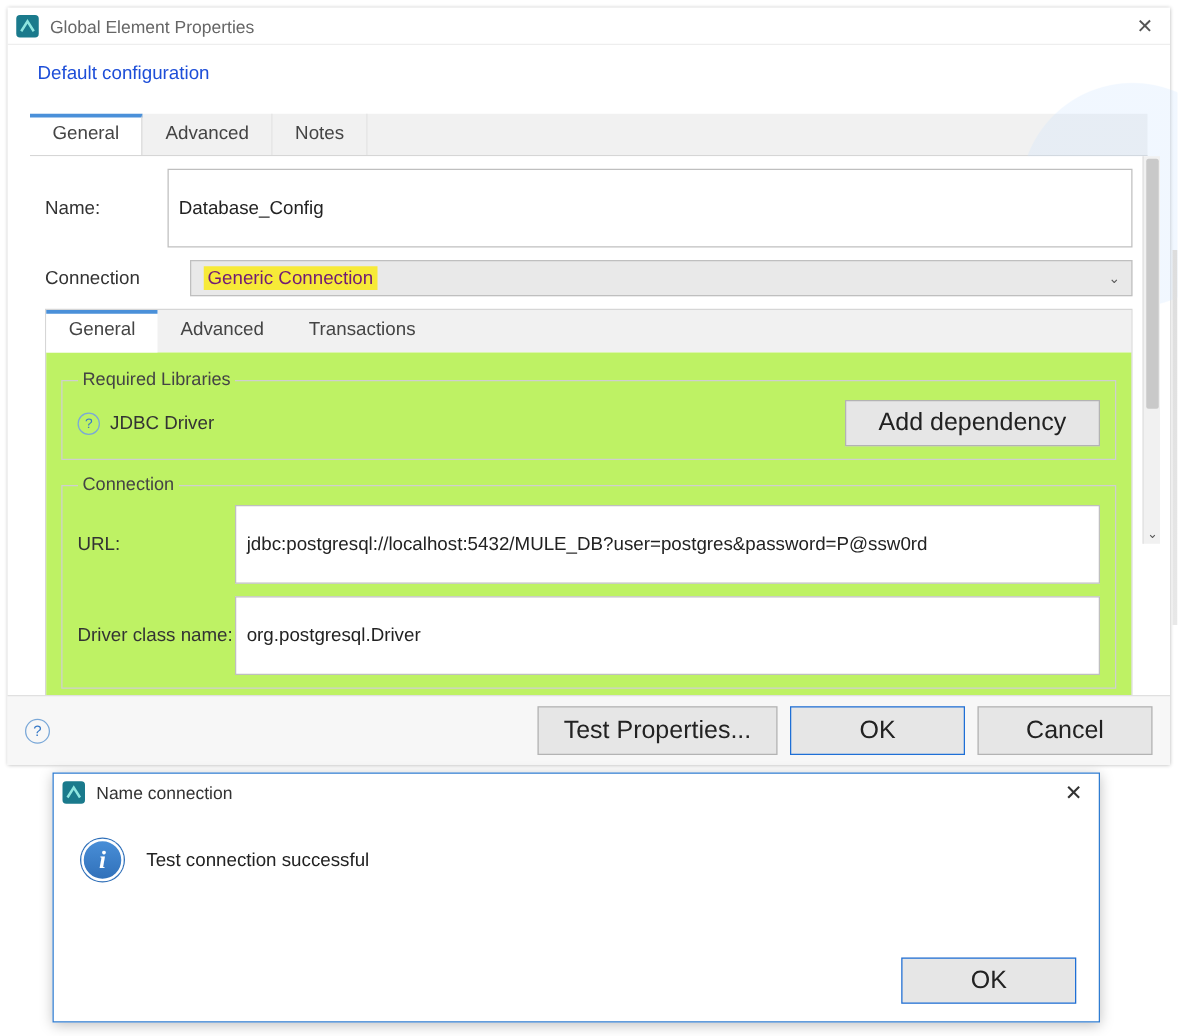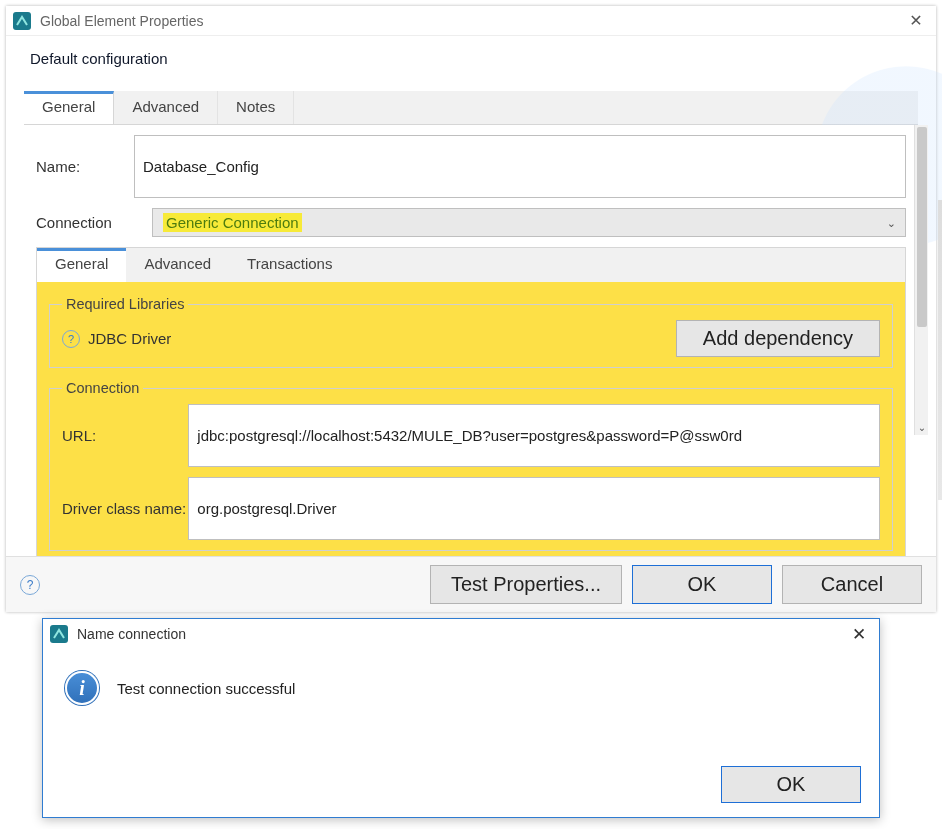--- a/index.html
+++ b/index.html
@@ -8,58 +8,58 @@
   
   .dialog-main { position:absolute; left:6px; top:6px; width:930px; height:606px; background:#fff; box-shadow: 0 0 3px rgba(0,0,0,.3); }
   .titlebar { height:30px; display:flex; align-items:center; padding:0 6px; border-bottom:1px solid #eee; }
   .app-icon { width:20px; height:20px; display:inline-flex; align-items:center; justify-content:center; margin-right:8px; }
   .app-icon svg { width:20px; height:20px; }
   .titlebar-title { flex:1; font-size:14px; color:#666; }
   .titlebar-close { width:28px; text-align:center; font-size:16px; color:#555; cursor:pointer; }
 
   .dialog-body { padding: 10px 18px 0 18px; position:relative; }
   .heading { font-size:22px; font-weight:700; color:#222; margin: 8px 0 4px 0; }
-  .subheading { font-size:15px; color:#0f172a; margin: 4px 0 24px 6px; }
+  .subheading { font-size:15px; color:#1d4ed8; margin: 4px 0 24px 6px; }
 
   
   .arc { position:absolute; right:-60px; top:30px; width:180px; height:180px; border-radius:50%; background: radial-gradient(circle at center, rgba(200,225,255,.25) 0%, rgba(200,225,255,.25) 70%, transparent 71%); }
 
   
   .tabstrip { display:flex; height:34px; background:#f1f1f1; border-bottom:1px solid #d6d6d6; }
   .tab { padding: 7px 18px; font-size:15px; color:#444; border-right:1px solid #e3e3e3; cursor:pointer; }
   .tab.active { background:#fff; border-top:3px solid #4a90d9; padding-top:4px; border-right:1px solid #d6d6d6; border-left:none; }
 
   .tabpage { background:#fff; padding:10px 12px 0 12px; }
 
   
   .form-row { display:flex; align-items:center; margin-bottom:10px; }
   .form-row label { width:98px; font-size:15px; color:#333; }
   .form-row.wide label { width:150px; }
   input[type=text] { padding:22px 8px; font-size:15px; border:1px solid #bfbfbf; background:#fff; color:#222; }
   .name-input { flex:1; }
 
   .select-row label { width:90px; }
   .select-wrap { flex:1; margin-left:26px; position:relative; }
-  .pseudo-select { width:100%; padding:5px 30px 5px 10px; font-size:15px; border:1px solid #bfbfbf; background:#e9e9e9; color:#4d7c0f; cursor:pointer; }
+  .pseudo-select { width:100%; padding:5px 30px 5px 10px; font-size:15px; border:1px solid #bfbfbf; background:#e9e9e9; color:#701a75; cursor:pointer; }
   .pseudo-select .hl { background: #f7ea38; padding:1px 3px; }
   .select-caret { position:absolute; right:10px; top:50%; transform:translateY(-50%); font-size:11px; color:#555; pointer-events:none; }
 
   
   .outer-scroll-area { position:relative; }
   .scrollbar { position:absolute; right:-10px; top:0; width:14px; height:310px; background:#f1f1f1; border-left:1px solid #e0e0e0; }
   .scroll-thumb { position:absolute; left:2px; top:2px; width:10px; height:200px; background:#c9c9c9; border-radius:2px; }
   .scroll-arrow { position:absolute; left:0; width:14px; height:14px; font-size:10px; text-align:center; line-height:14px; color:#555; cursor:pointer; }
   .sa-down { bottom:0; }
 
   
   .inner-box { margin-top:10px; border:1px solid #d6d6d6; }
   .inner-tabstrip { display:flex; height:34px; background:#f1f1f1; }
   .inner-tab { padding:7px 18px; font-size:15px; color:#444; cursor:pointer; }
   .inner-tab.active { background:#fff; border-top:3px solid #4a90d9; padding-top:4px; }
-  .inner-page { background:#fde047; padding:8px 12px 12px 12px; }
+  .inner-page { background:#bef264; padding:8px 12px 12px 12px; }
 
   fieldset { border:1px solid #cfcfcf; margin:6px 0 12px 0; padding:8px 12px 10px 12px; }
   legend { font-size:14.5px; color:#444; padding:0 4px; }
   .libs-row { display:flex; align-items:center; }
   .help-q { width:18px; height:18px; border-radius:50%; border:1px solid #7aa8d8; color:#3a7bc8; font-size:11px; display:inline-flex; align-items:center; justify-content:center; margin-right:8px; cursor:pointer; }
   .libs-label { flex:1; font-size:15px; color:#333; }
   .btn { background:#e6e6e6; border:1px solid #b3b3b3; padding:6px 26px; font-size:20px; color:#222; cursor:pointer; }
 
   .conn-field { width:100%; }
 

